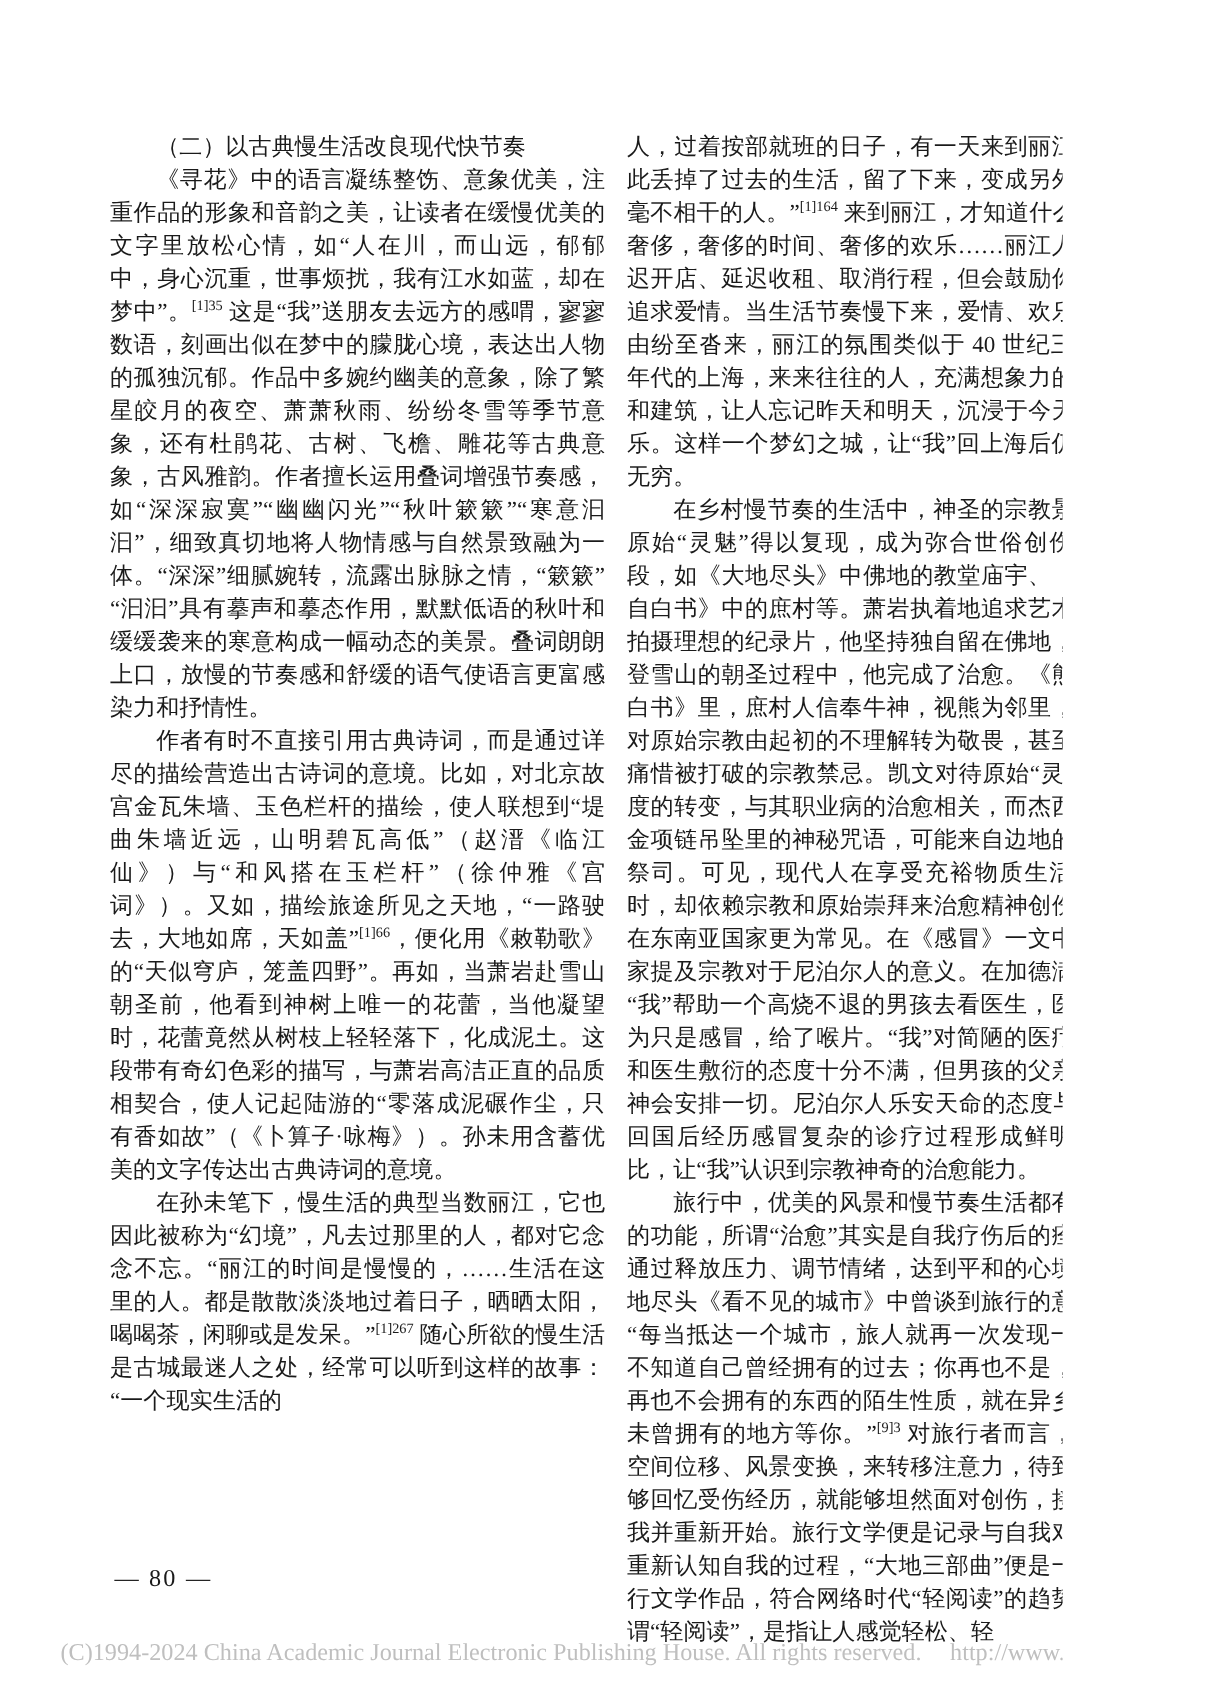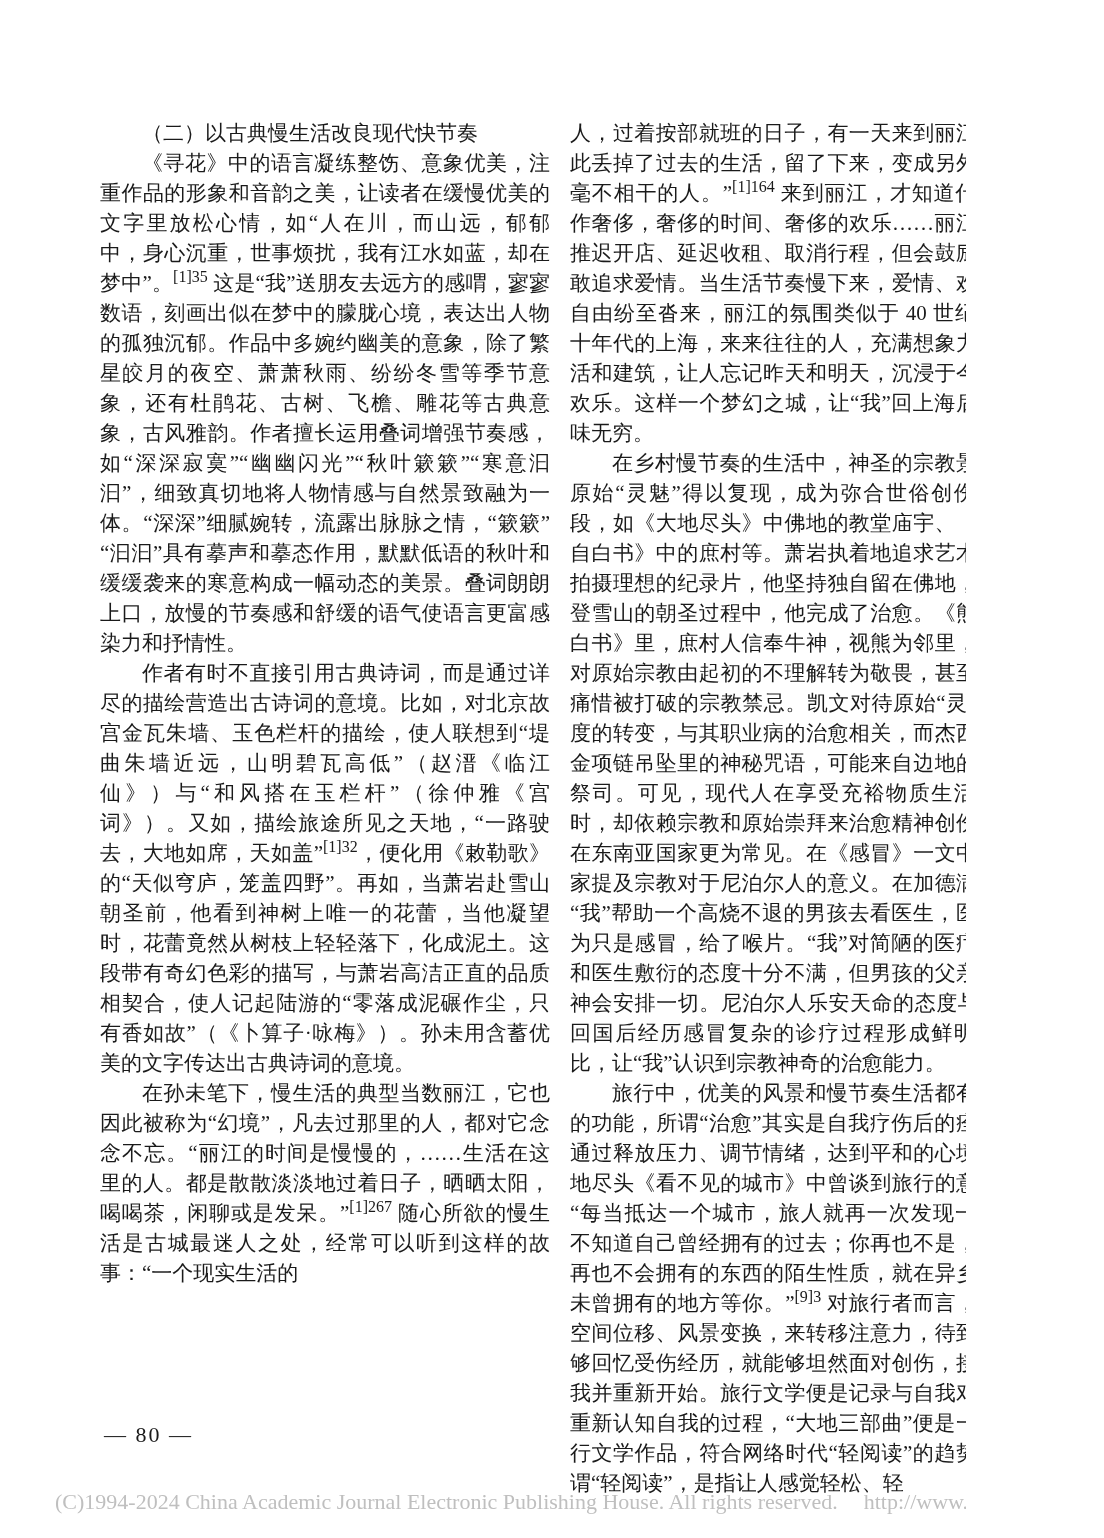--- a/index.html
+++ b/index.html
@@ -32,21 +32,21 @@
     color: #1a1a1a;
   }
   .column p {
     margin: 0;
     text-indent: 2em;
   }
   .column p.no-indent {
     text-indent: 0;
   }
   .column sup {
-    font-size: 16px;
+    font-size: 13px;
     line-height: 0;
     vertical-align: super;
   }
   .page-number {
     position: absolute;
     left: 104px;
     top: 1420px;
     font-size: 22px;
     line-height: 30px;
     color: #1a1a1a;
@@ -66,21 +66,21 @@
   }
 </style>
 </head>
 <body>
 
 <div class="page">
   <div class="columns">
     <div class="column" id="col-left">
         <p><span>（二）以古典慢生活改良现代快节奏</span></p>
         <p><span>《寻花》中的语言凝练整饬、意象优美，注重作品的形象和音韵之美，让读者在缓慢优美的文字里放松心情，如“人在川，而山远，郁郁中，身心沉重，世事烦扰，我有江水如蓝，却在梦中”。</span><sup>[1]35</sup><span> 这是“我”送朋友去远方的感喟，寥寥数语，刻画出似在梦中的朦胧心境，表达出人物的孤独沉郁。作品中多婉约幽美的意象，除了繁星皎月的夜空、萧萧秋雨、纷纷冬雪等季节意象，还有杜鹃花、古树、飞檐、雕花等古典意象，古风雅韵。作者擅长运用叠词增强节奏感，如“深深寂寞”“幽幽闪光”“秋叶簌簌”“寒意汩汩”，细致真切地将人物情感与自然景致融为一体。“深深”细腻婉转，流露出脉脉之情，“簌簌”“汩汩”具有摹声和摹态作用，默默低语的秋叶和缓缓袭来的寒意构成一幅动态的美景。叠词朗朗上口，放慢的节奏感和舒缓的语气使语言更富感染力和抒情性。</span></p>
-        <p><span>作者有时不直接引用古典诗词，而是通过详尽的描绘营造出古诗词的意境。比如，对北京故宫金瓦朱墙、玉色栏杆的描绘，使人联想到“堤曲朱墙近远，山明碧瓦高低”（赵溍《临江仙》）与“和风搭在玉栏杆”（徐仲雅《宫词》）。又如，描绘旅途所见之天地，“一路驶去，大地如席，天如盖”</span><sup>[1]32</sup><span>，便化用《敕勒歌》的“天似穹庐，笼盖四野”。再如，当萧岩赴雪山朝圣前，他看到神树上唯一的花蕾，当他凝望时，花蕾竟然从树枝上轻轻落下，化成泥土。这段带有奇幻色彩的描写，与萧岩高洁正直的品质相契合，使人记起陆游的“零落成泥碾作尘，只有香如故”（《卜算子·咏梅》）。孙未用含蓄优美的文字传达出古典诗词的意境。</span></p>
+        <p><span>作者有时不直接引用古典诗词，而是通过详尽的描绘营造出古诗词的意境。比如，对北京故宫金瓦朱墙、玉色栏杆的描绘，使人联想到“堤曲朱墙近远，山明碧瓦高低”（赵溍《临江仙》）与“和风搭在玉栏杆”（徐仲雅《宫词》）。又如，描绘旅途所见之天地，“一路驶去，大地如席，天如盖”</span><sup>[1]66</sup><span>，便化用《敕勒歌》的“天似穹庐，笼盖四野”。再如，当萧岩赴雪山朝圣前，他看到神树上唯一的花蕾，当他凝望时，花蕾竟然从树枝上轻轻落下，化成泥土。这段带有奇幻色彩的描写，与萧岩高洁正直的品质相契合，使人记起陆游的“零落成泥碾作尘，只有香如故”（《卜算子·咏梅》）。孙未用含蓄优美的文字传达出古典诗词的意境。</span></p>
         <p><span>在孙未笔下，慢生活的典型当数丽江，它也因此被称为“幻境”，凡去过那里的人，都对它念念不忘。“丽江的时间是慢慢的，……生活在这里的人。都是散散淡淡地过着日子，晒晒太阳，喝喝茶，闲聊或是发呆。”</span><sup>[1]267</sup><span> 随心所欲的慢生活是古城最迷人之处，经常可以听到这样的故事：“一个现实生活的</span></p>
       </div>
     <div class="column" id="col-right">
         <p class="no-indent"><span>人，过着按部就班的日子，有一天来到丽江，从此丢掉了过去的生活，留了下来，变成另外一个毫不相干的人。”</span><sup>[1]164</sup><span> 来到丽江，才知道什么叫作奢侈，奢侈的时间、奢侈的欢乐……丽江人会推迟开店、延迟收租、取消行程，但会鼓励你勇敢追求爱情。当生活节奏慢下来，爱情、欢乐、自由纷至沓来，丽江的氛围类似于 40 世纪三四十年代的上海，来来往往的人，充满想象力的生活和建筑，让人忘记昨天和明天，沉浸于今天的欢乐。这样一个梦幻之城，让“我”回上海后仍回味无穷。</span></p>
         <p><span>在乡村慢节奏的生活中，神圣的宗教景观使原始“灵魅”得以复现，成为弥合世俗创伤的手段，如《大地尽头》中佛地的教堂庙宇、《熊的自白书》中的庶村等。萧岩执着地追求艺术，为拍摄理想的纪录片，他坚持独自留在佛地，在攀登雪山的朝圣过程中，他完成了治愈。《熊的自白书》里，庶村人信奉牛神，视熊为邻里，凯文对原始宗教由起初的不理解转为敬畏，甚至后来痛惜被打破的宗教禁忌。凯文对待原始“灵魅”态度的转变，与其职业病的治愈相关，而杰西卡白金项链吊坠里的神秘咒语，可能来自边地的某位祭司。可见，现代人在享受充裕物质生活的同时，却依赖宗教和原始崇拜来治愈精神创伤。这在东南亚国家更为常见。在《感冒》一文中，作家提及宗教对于尼泊尔人的意义。在加德满都，“我”帮助一个高烧不退的男孩去看医生，医生认为只是感冒，给了喉片。“我”对简陋的医疗条件和医生敷衍的态度十分不满，但男孩的父亲认为神会安排一切。尼泊尔人乐安天命的态度与“我”回国后经历感冒复杂的诊疗过程形成鲜明的对比，让“我”认识到宗教神奇的治愈能力。</span></p>
         <p><span>旅行中，优美的风景和慢节奏生活都有治愈的功能，所谓“治愈”其实是自我疗伤后的痊愈，通过释放压力、调节情绪，达到平和的心境。大地尽头《看不见的城市》中曾谈到旅行的意义：“每当抵达一个城市，旅人就再一次发现一个他不知道自己曾经拥有的过去；你再也不是，或者再也不会拥有的东西的陌生性质，就在异乡、你未曾拥有的地方等你。”</span><sup>[9]3</sup><span> 对旅行者而言，通过空间位移、风景变换，来转移注意力，待到其能够回忆受伤经历，就能够坦然面对创伤，接受自我并重新开始。旅行文学便是记录与自我对话、重新认知自我的过程，“大地三部曲”便是一套旅行文学作品，符合网络时代“轻阅读”的趋势。所谓“轻阅读”，是指让人感觉轻松、轻</span></p>
       </div>
   </div>
 
   <div class="page-number">— 80 —</div>

